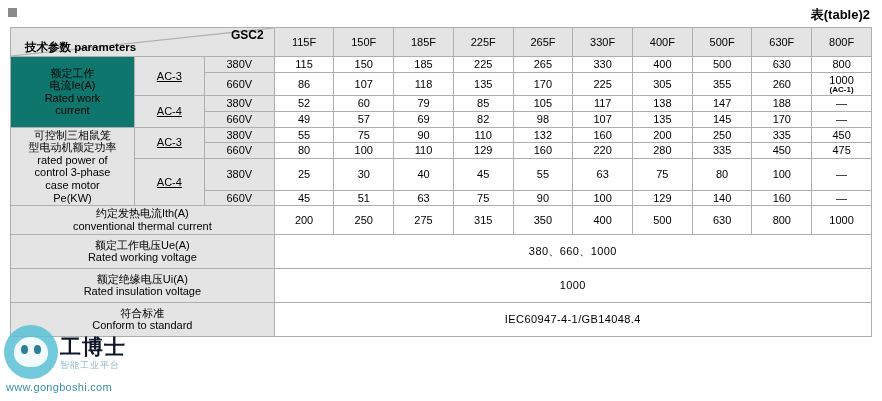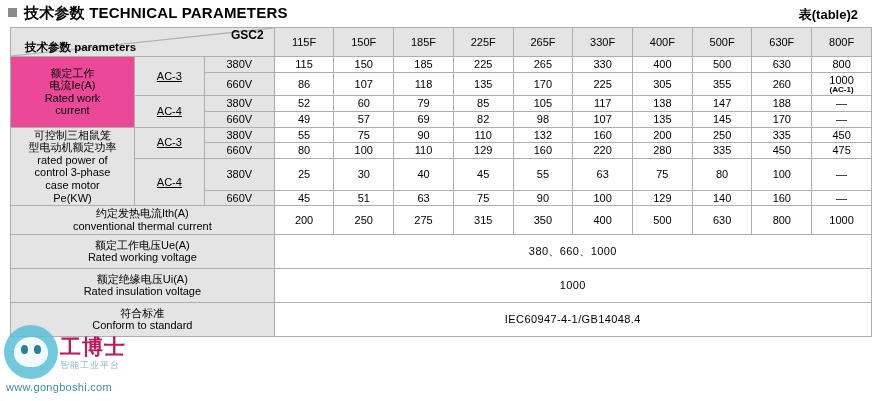--- a/index.html
+++ b/index.html
@@ -35,21 +35,21 @@
   }
   .header-title {
     display: inline-block;
     font-size: 15px;
     font-weight: bold;
     letter-spacing: 0.2px;
     vertical-align: middle;
   }
   .header-right {
     position: absolute;
-    right: 16px;
+    right: 4px;
     top: 2px;
     font-size: 13px;
     font-weight: bold;
   }
 
   
   .table-wrap {
     position: absolute;
     top: 27px;
     left: 10px;
@@ -73,21 +73,21 @@
     background: #e4e4e4;
     font-weight: bold;
     font-size: 12px;
   }
   .hdr-left {
     background: #e4e4e4;
     font-weight: bold;
     font-size: 11.5px;
   }
   .rowlabel {
-    background: #ec4899;
+    background: #0f766e;
     font-weight: bold;
     font-size: 11px;
     line-height: 1.25;
   }
   .rowlabel-sm {
     background: #e4e4e4;
     font-weight: bold;
     font-size: 10px;
     line-height: 1.2;
   }
@@ -187,21 +187,21 @@
     top: 24px;
   }
   .wm-eye.l { left: 19px; }
   .wm-eye.r { left: 32px; }
   .wm-text1 {
     position: absolute;
     left: 58px;
     top: 12px;
     font-size: 21px;
     font-weight: bold;
-    color: #be185d;
+    color: #0f172a;
     letter-spacing: 1px;
   }
   .wm-text2 {
     position: absolute;
     left: 58px;
     top: 38px;
     font-size: 9px;
     color: #8fb9c6;
     letter-spacing: 1px;
   }
@@ -211,21 +211,21 @@
     top: 60px;
     font-size: 11px;
     color: #3a8fa8;
     letter-spacing: 0.3px;
   }
 </style>
 </head>
 <body>
 
 <div class="page-header">
-  <span class="header-marker"></span><span class="header-title">技术参数 TECHNICAL PARAMETERS</span>
+  <span class="header-marker"></span>
   <span class="header-right">表(table)2</span>
 </div>
 
 <div class="table-wrap">
 <table class="spec">
   <colgroup>
     <col style="width:110px">
     <col style="width:62px">
     <col style="width:62px">
     <col style="width:53px">

